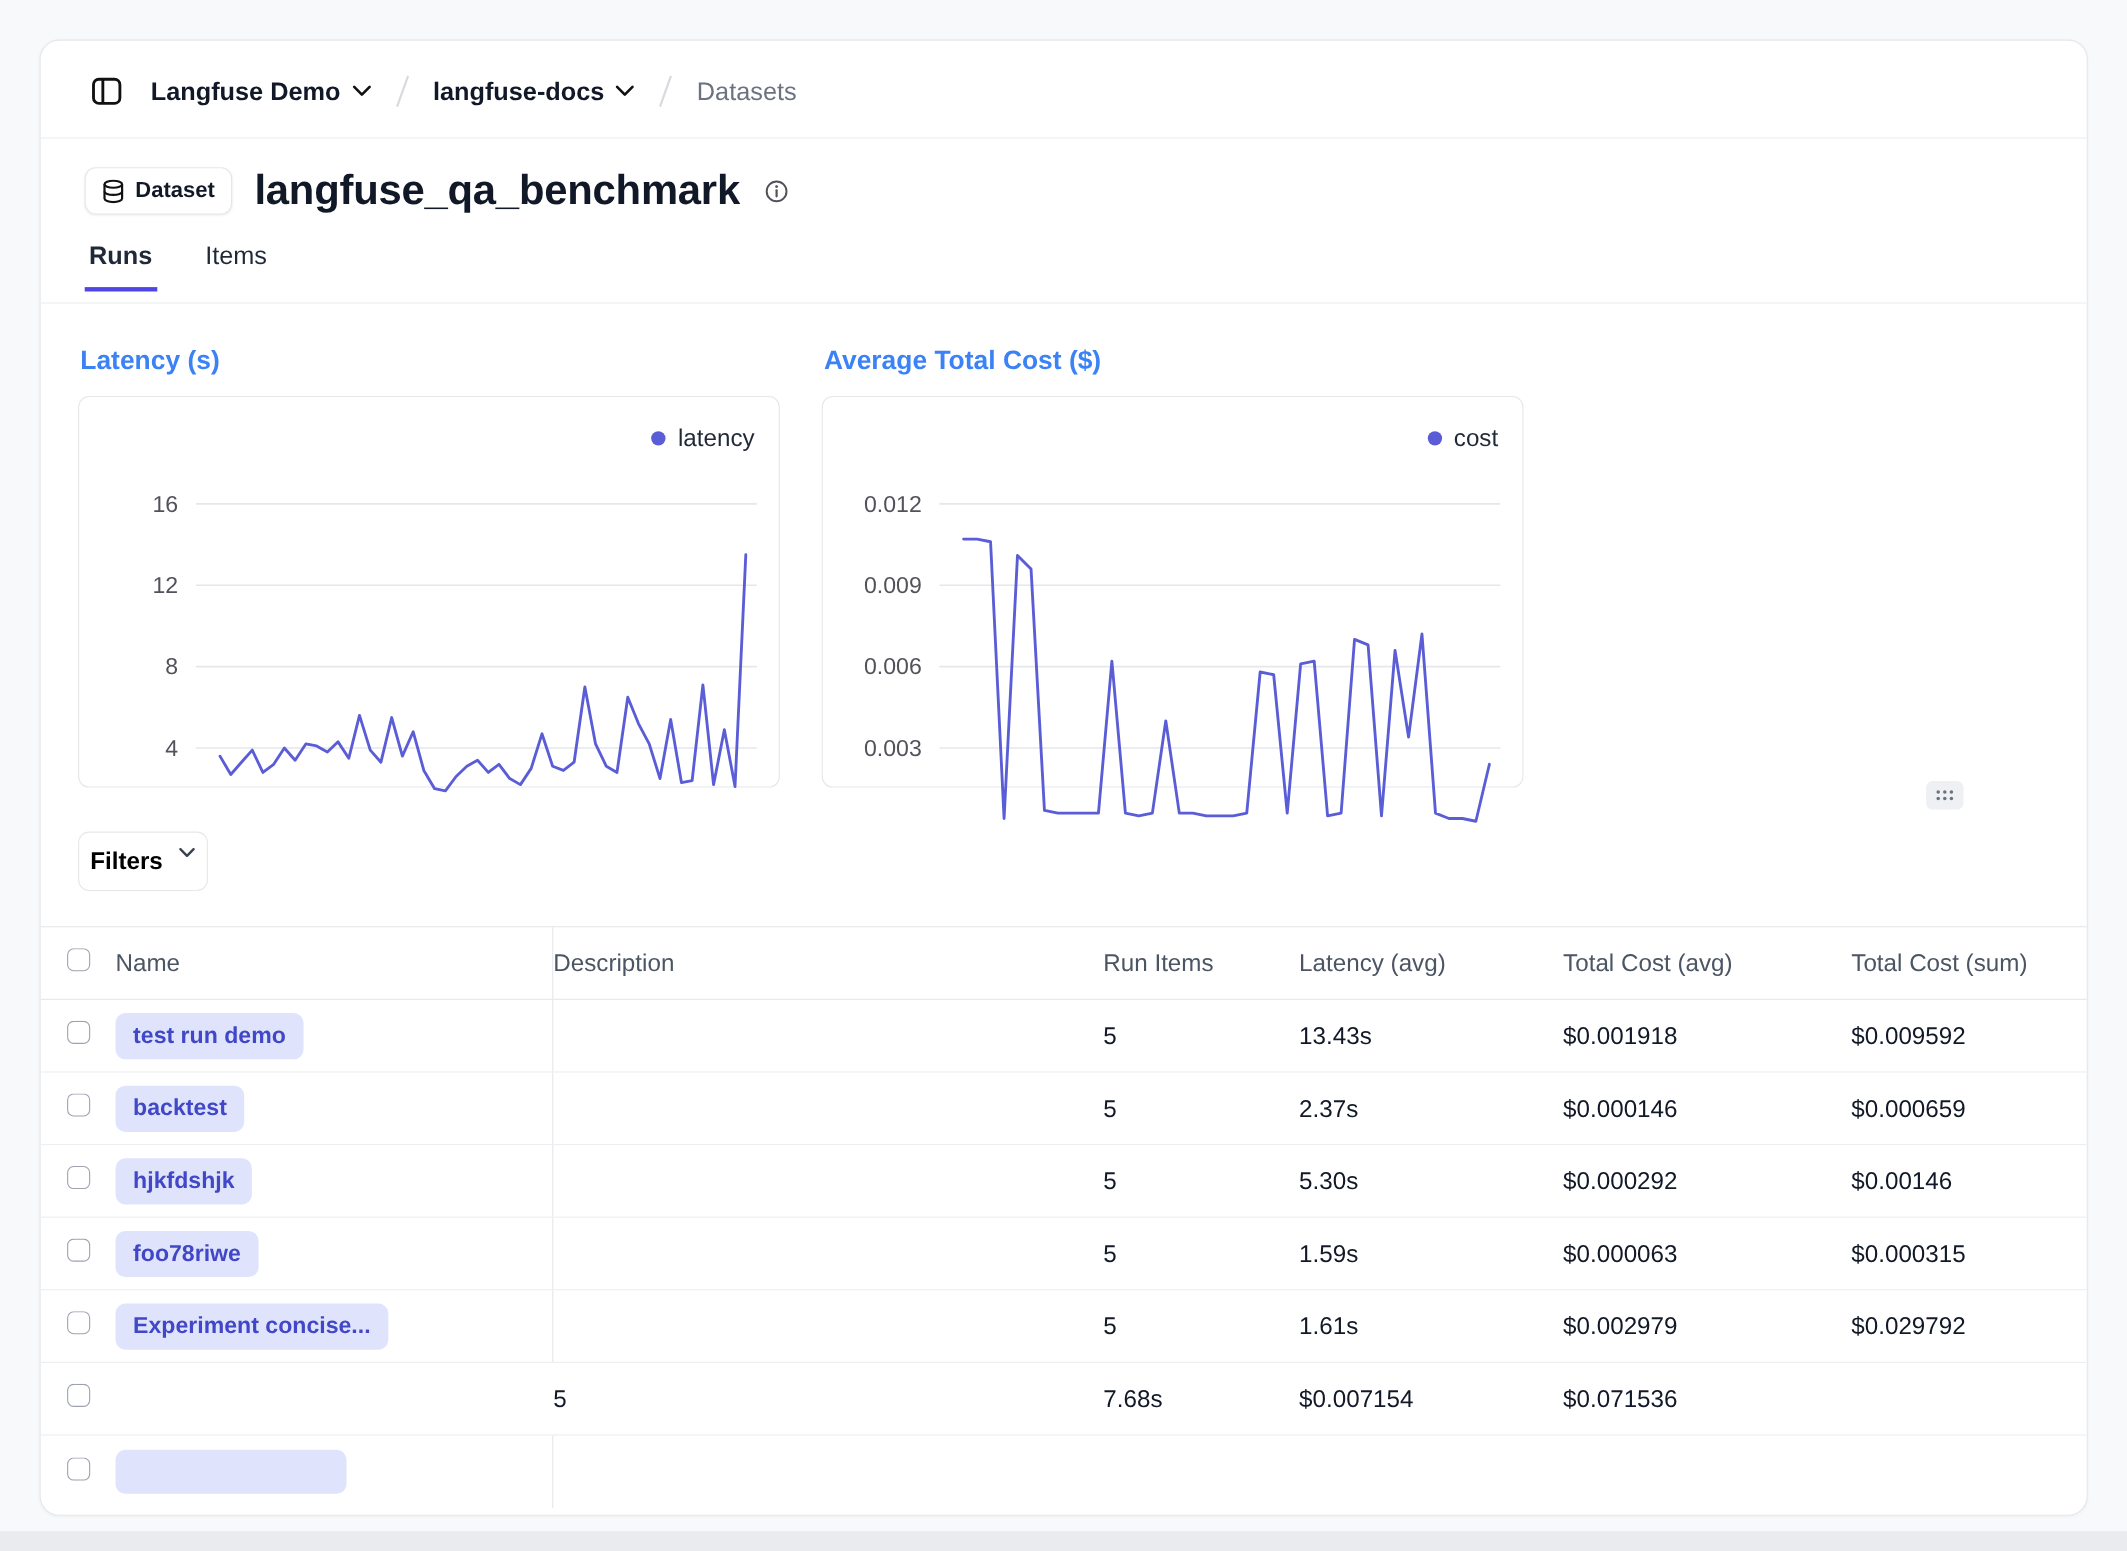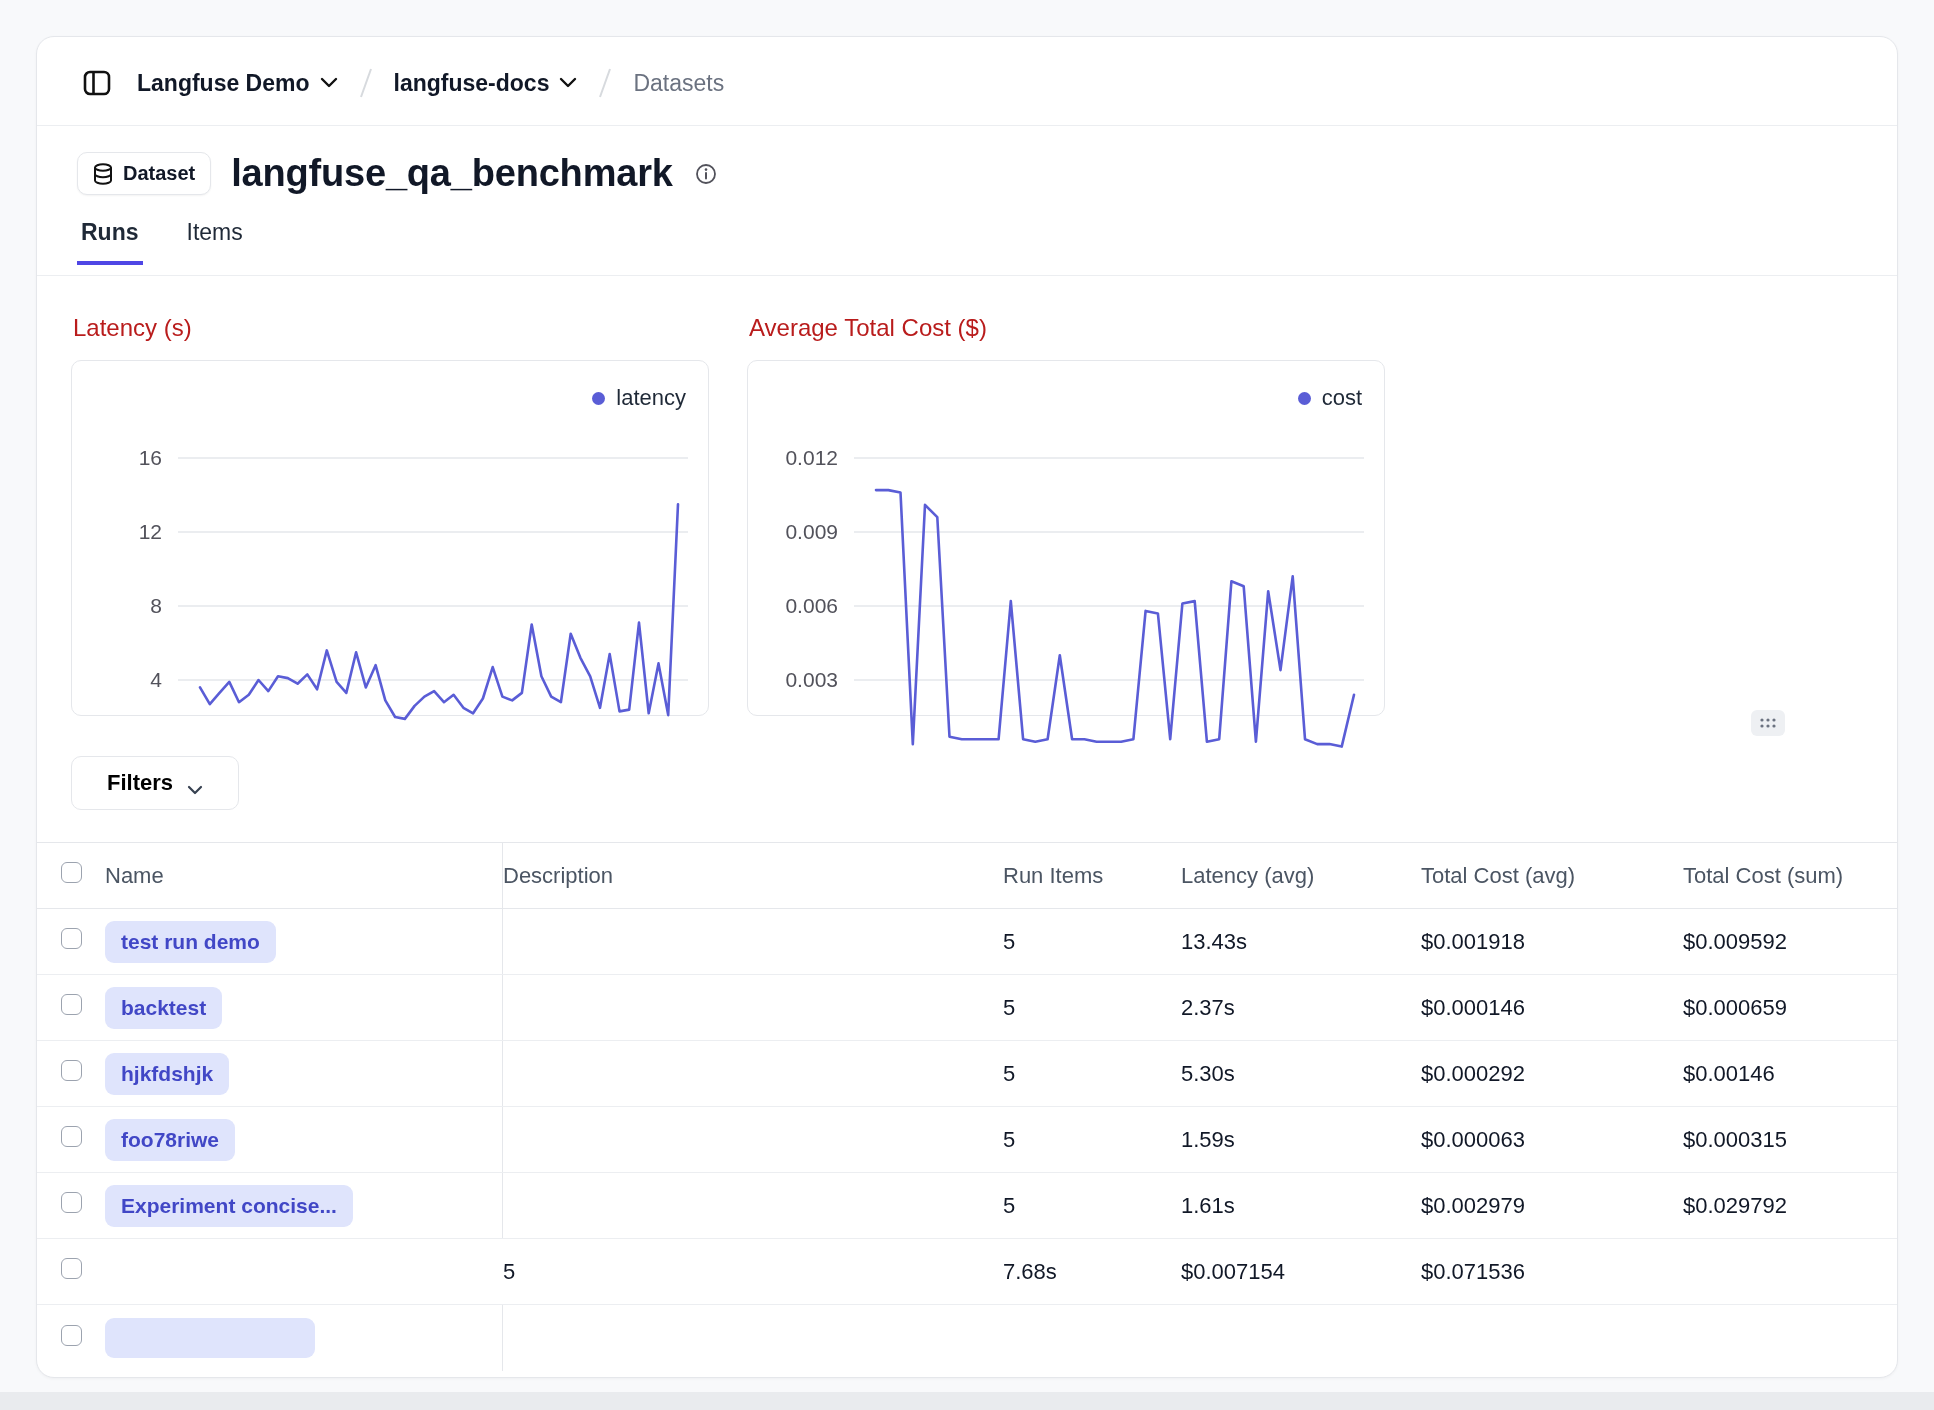--- a/index.html
+++ b/index.html
@@ -35,31 +35,31 @@
   .ds-badge{display:inline-flex;align-items:center;gap:10px;border:1px solid var(--border);border-radius:10px;
     padding:9px 15px;font-size:20px;font-weight:700;background:#fff;box-shadow:0 1px 2px rgba(0,0,0,.05);}
   .page-title{font-size:38px;font-weight:700;margin:0;letter-spacing:-.2px;}
   .info-ic{display:inline-flex;margin-left:2px;cursor:pointer;}
   
   .tabs{display:flex;gap:40px;padding:24px 40px 10px;border-bottom:1px solid var(--border-soft);text-align:right;}
   .tab{font-size:23px;font-weight:500;padding:0 4px 15px;border-bottom:4px solid transparent;cursor:pointer;color:#1f2937;}
   .tab.active{border-bottom-color:var(--accent);font-weight:600;}
   
   .charts{display:flex;gap:38px;padding:38px 34px 0;}
-  .chart-title{font-size:24px;font-weight:400;margin:0 0 18px 2px;color:#b91c1c;}
+  .chart-title{font-size:24px;font-weight:700;margin:0 0 18px 2px;color:#3b82f6;}
   .chart-card{position:relative;width:638px;height:356px;border:1px solid var(--border);border-radius:10px;background:#fff;}
   .chart-svg{position:absolute;left:0;top:0;right:0;bottom:0;}
   .legend{position:absolute;top:24px;right:22px;display:flex;align-items:center;gap:11px;font-size:22px;color:#1f2937;z-index:2;}
   .legend-dot{width:13px;height:13px;border-radius:50%;background:var(--line);}
   
   .tools-row{position:relative;padding:12px 34px 0;}
   .drag-handle{position:absolute;right:112px;top:-6px;width:34px;height:26px;border-radius:6px;background:#eef0f3;
     display:flex;align-items:center;justify-content:center;cursor:grab;}
-  .filters-btn{display:inline-flex;align-items:flex-end;gap:14px;border:1px solid var(--border);border-radius:10px;
-    padding:13px 35px;font-size:22px;font-weight:600;background:#fff;margin-top:28px;cursor:pointer;}
+  .filters-btn{display:inline-flex;align-items:flex-start;gap:14px;border:1px solid var(--border);border-radius:10px;
+    padding:13px 10px;font-size:22px;font-weight:600;background:#fff;margin-top:28px;cursor:pointer;}
   
   .table{margin-top:32px;border-top:1px solid var(--border);}
   .thead-row,.trow{display:grid;grid-template-columns:66px 400px 500px 178px 240px 262px 1fr;align-items:center;}
   .thead-row{height:66px;border-bottom:1px solid var(--border);color:#4b5563;font-size:22px;font-weight:500;}
   .trow{height:66px;border-bottom:1px solid var(--border-soft);font-size:22px;color:#111827;cursor:default;}
   .cell{white-space:nowrap;overflow:hidden;}
   .c-check{padding-left:24px;}
   .checkbox{width:21px;height:21px;border:1.5px solid #9ca3af;border-radius:6px;display:inline-block;background:#fff;cursor:pointer;}
   .c-name{height:100%;display:flex;align-items:center;border-right:1px solid var(--border);padding-left:2px;}
   .pill{display:inline-block;background:var(--pill-bg);color:var(--pill-text);font-weight:700;font-size:21px;

